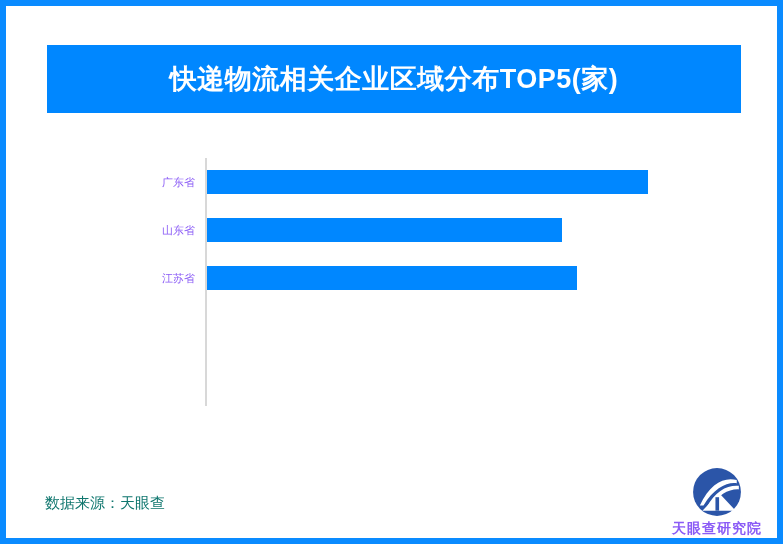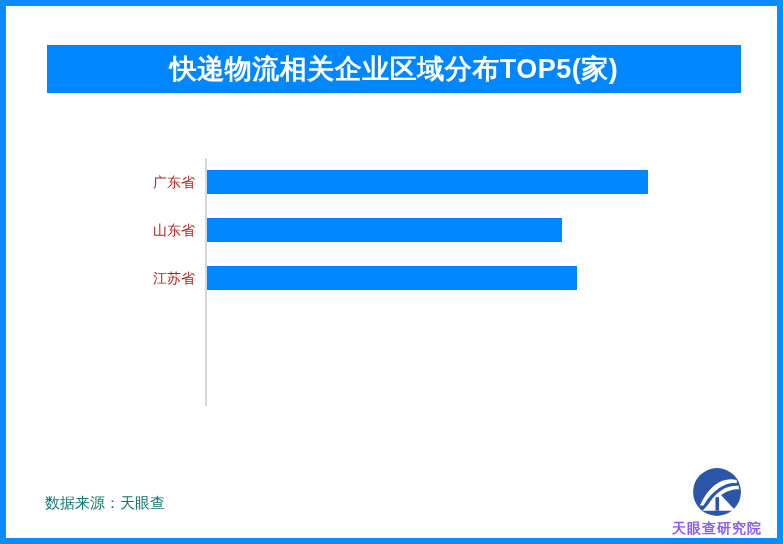--- a/index.html
+++ b/index.html
@@ -17,21 +17,21 @@
     overflow: hidden;
     font-family: "Liberation Sans", "DejaVu Sans", sans-serif;
   }
 
   
   .title-banner {
     position: absolute;
     left: 41px;
     top: 39px;
     width: 694px;
-    height: 48px;
+    height: 68px;
     background: #0087ff;
     display: flex;
     align-items: center;
     justify-content: center;
   }
   .title-text {
     color: #ffffff;
     font-size: 27px;
     font-weight: bold;
     letter-spacing: 0.5px;
@@ -65,22 +65,22 @@
     position: relative;
     height: 48px;
     display: flex;
     align-items: center;
   }
   .cat-label {
     position: absolute;
     left: 0;
     width: 142px;
     text-align: right;
-    font-size: 14px;
-    color: #b91c1c;
+    font-size: 11px;
+    color: #8b5cf6;
     line-height: 1;
   }
   .bar-track {
     position: absolute;
     left: 153.5px;
     top: 12px;
     height: 24px;
     width: 520px;
   }
   .bar {

